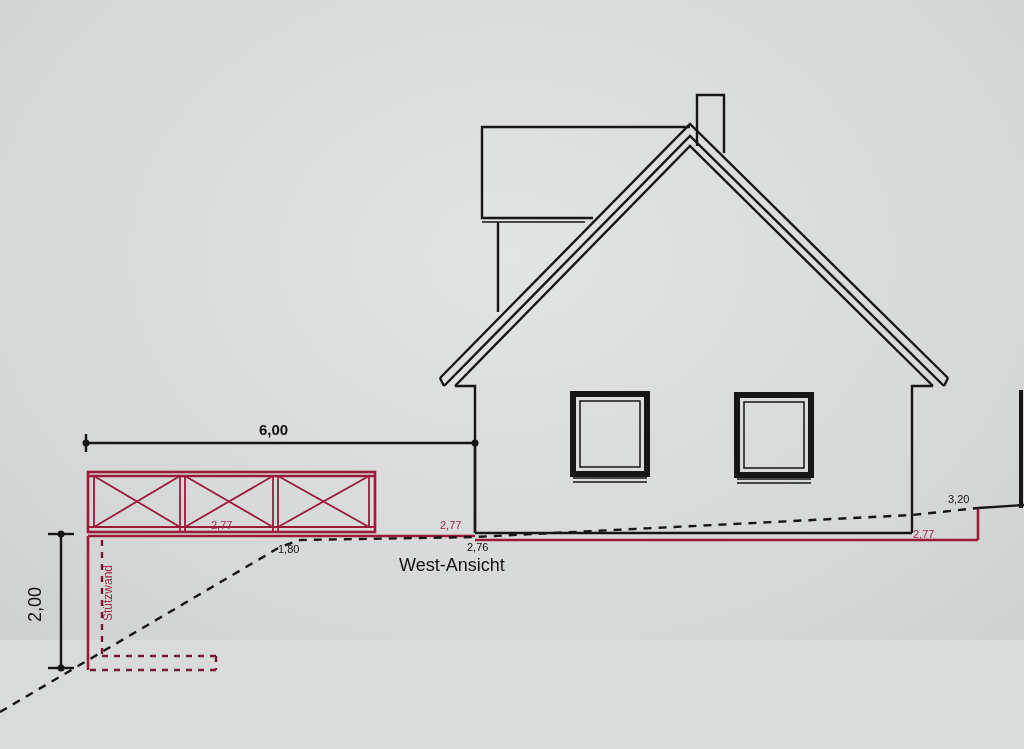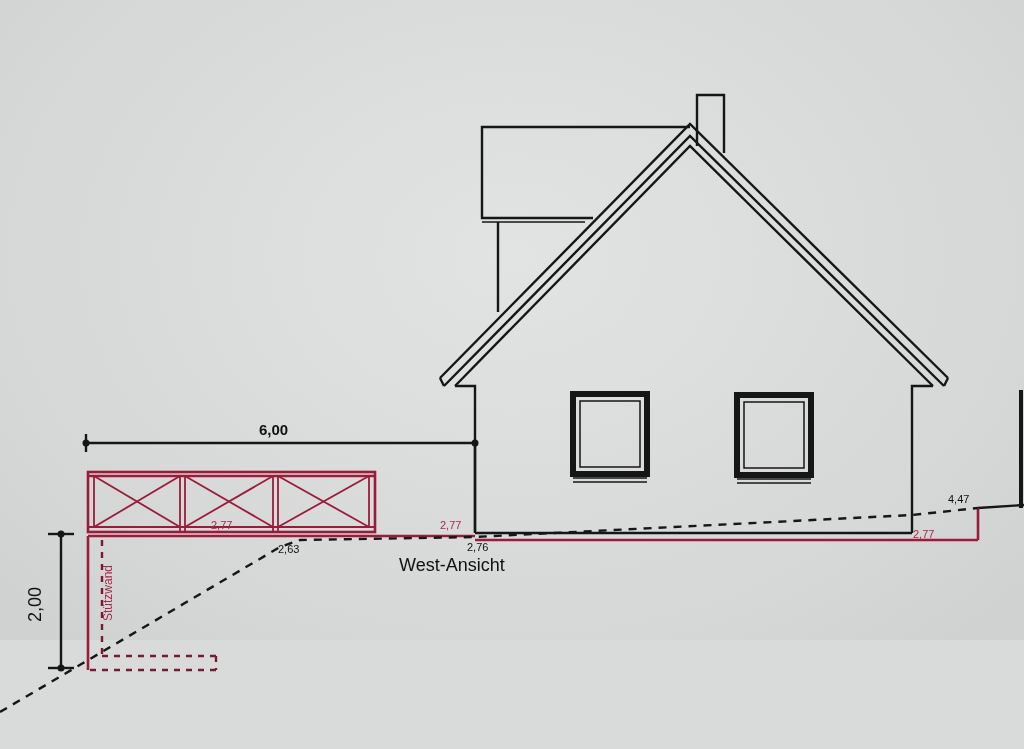--- a/index.html
+++ b/index.html
@@ -125,25 +125,25 @@
   </svg>
 
   <div class="lbl" style="left:259px; top:421px; font-size:15px; font-weight:bold;">6,00</div>
 
   <div class="lbl" style="left:18px; top:594px; font-size:18px; transform:rotate(-90deg); transform-origin:center;">2,00</div>
 
   <div class="lbl-red" style="left:211px; top:519px; font-size:11px;">2,77</div>
 
   <div class="lbl-red" style="left:440px; top:519px; font-size:11px;">2,77</div>
 
-  <div class="lbl" style="left:278px; top:543px; font-size:11px;">2,63</div>
+  <div class="lbl" style="left:278px; top:543px; font-size:11px;">1,80</div>
 
   <div class="lbl" style="left:467px; top:541px; font-size:11px;">2,76</div>
 
   <div class="lbl-red" style="left:913px; top:528px; font-size:11px;">2,77</div>
 
-  <div class="lbl" style="left:948px; top:493px; font-size:11px;">4,47</div>
+  <div class="lbl" style="left:948px; top:493px; font-size:11px;">3,20</div>
 
   <div class="lbl" style="left:399px; top:555px; font-size:18px;">West-Ansicht</div>
 
   <div class="lbl-red" style="left:80px; top:586px; font-size:12px; transform:rotate(-90deg); transform-origin:center;">Stützwand</div>
 
 </div>
 
 </body></html>

